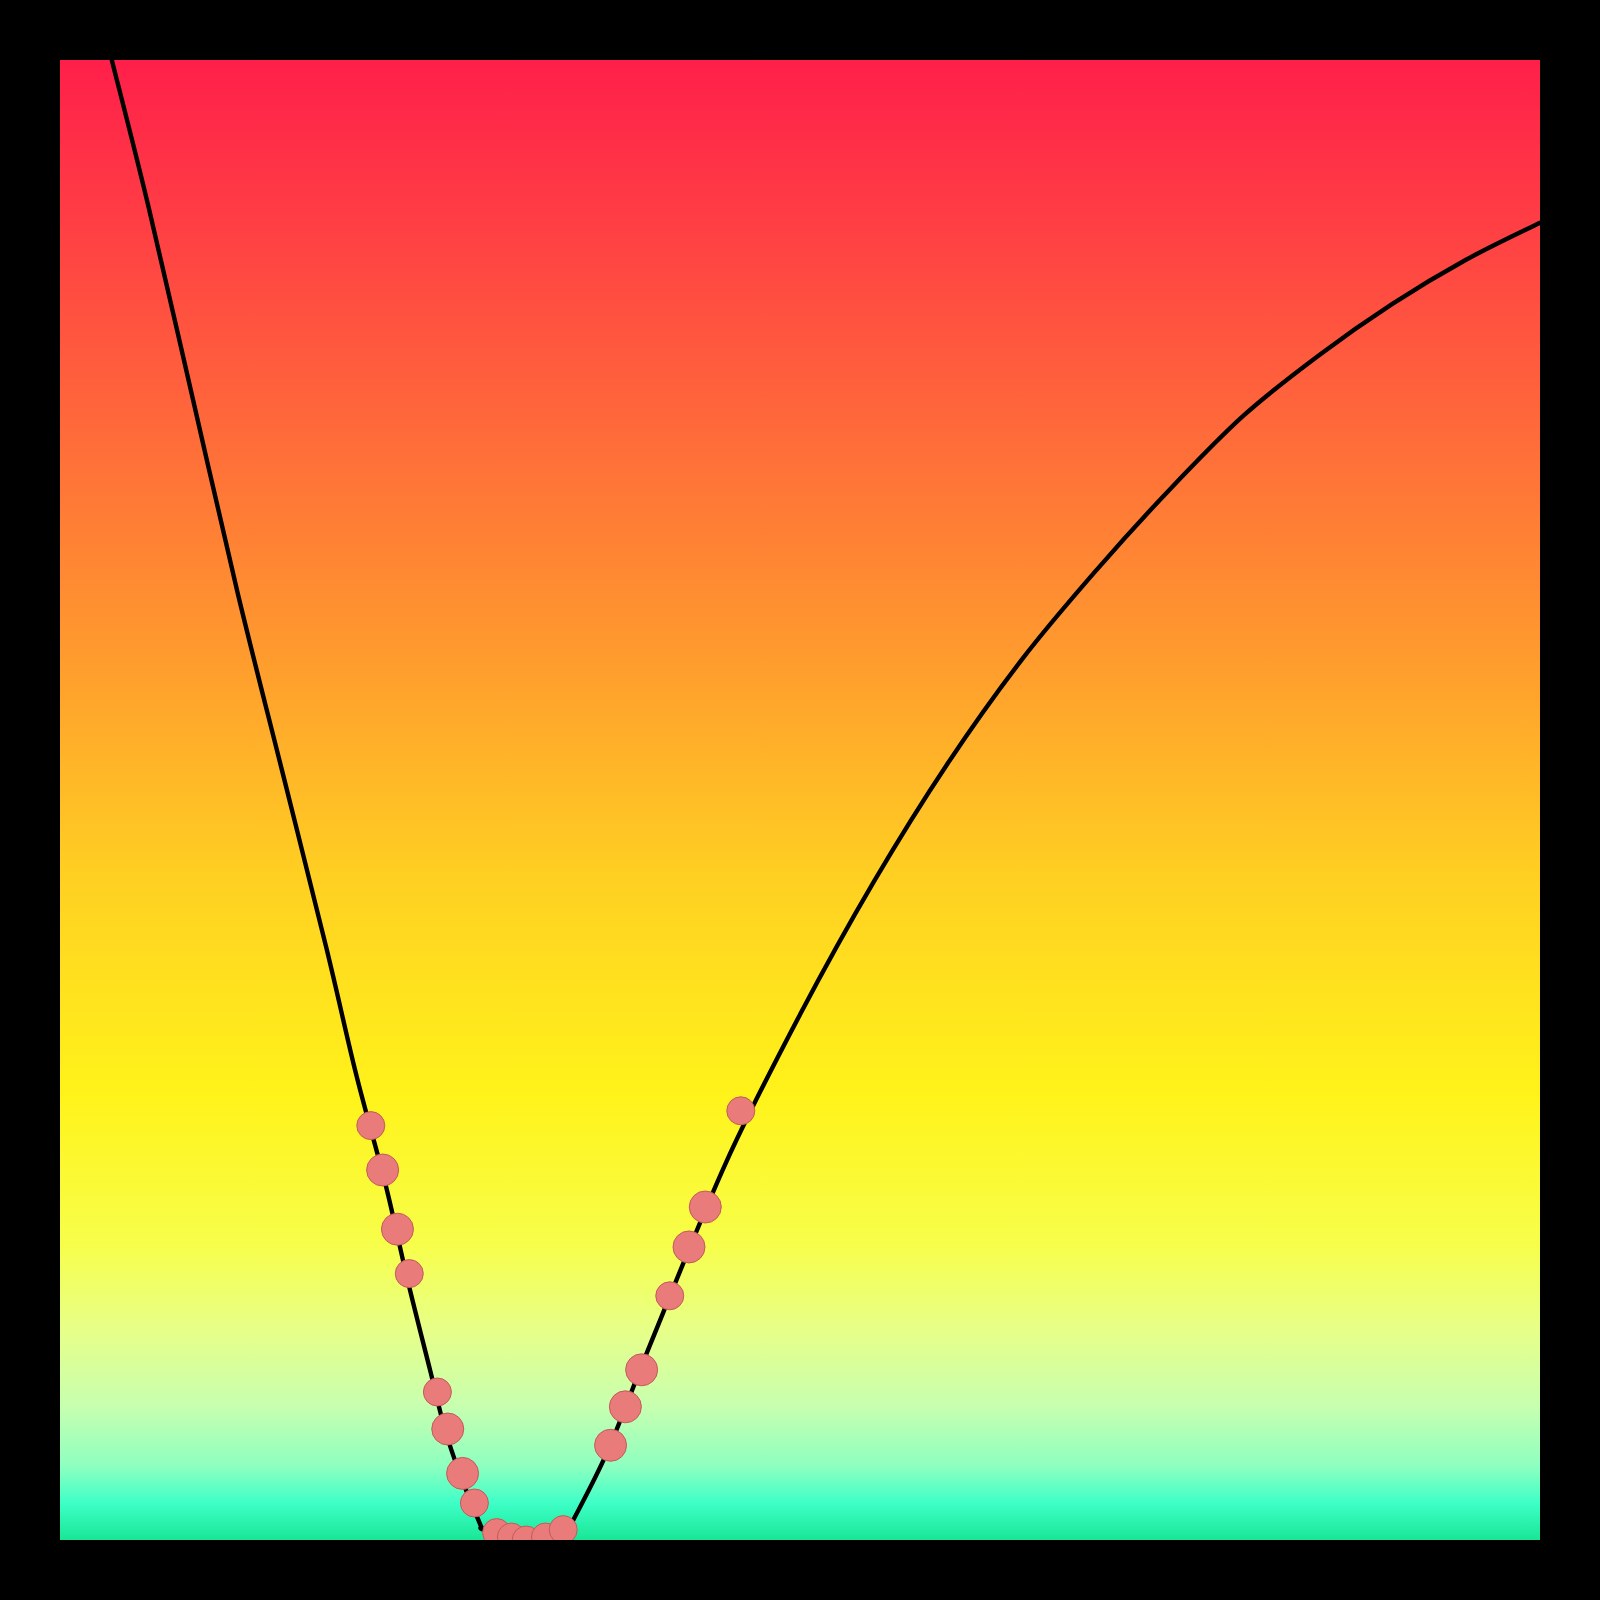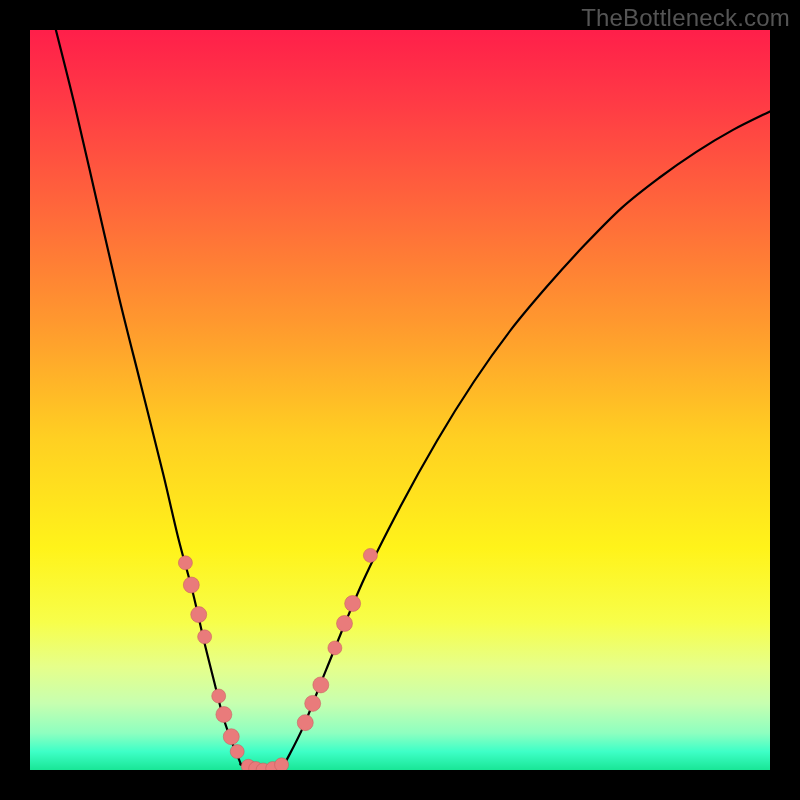--- a/index.html
+++ b/index.html
@@ -48,21 +48,20 @@
     color: #555;
     font-size: 24px;
     font-weight: 400;
     letter-spacing: 0.2px;
   }
 </style>
 </head>
 <body>
 
 <div class="frame">
-  <div class="watermark">TheBottleneck.com</div>
   <div class="plot-area">
     <svg class="gradient" viewBox="0 0 740 740" preserveAspectRatio="none">
       <defs>
         <linearGradient id="bg-grad" x1="0" y1="0" x2="0" y2="1">
             <stop offset="0%" stop-color="#ff1f4a"></stop>
             <stop offset="10%" stop-color="#ff3b45"></stop>
             <stop offset="25%" stop-color="#ff6a3a"></stop>
             <stop offset="40%" stop-color="#ff9a2e"></stop>
             <stop offset="55.00000000000001%" stop-color="#ffcf22"></stop>
             <stop offset="70%" stop-color="#fff31a"></stop>

